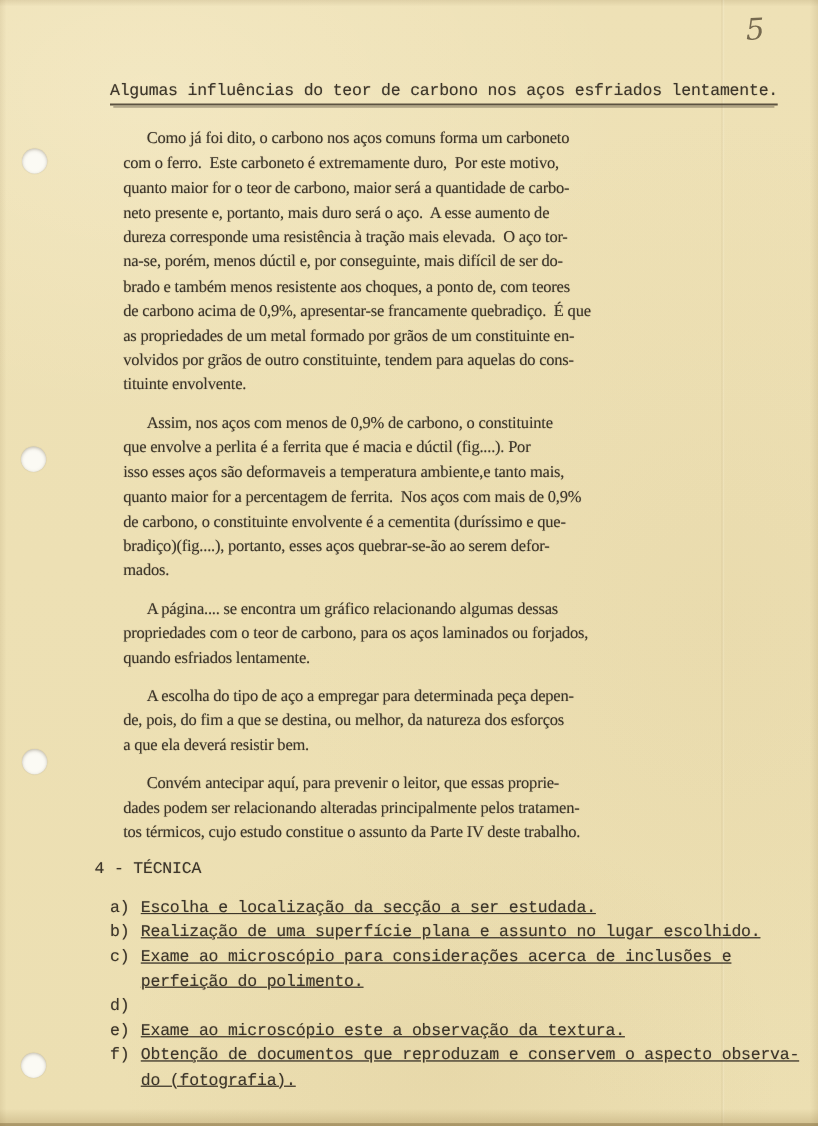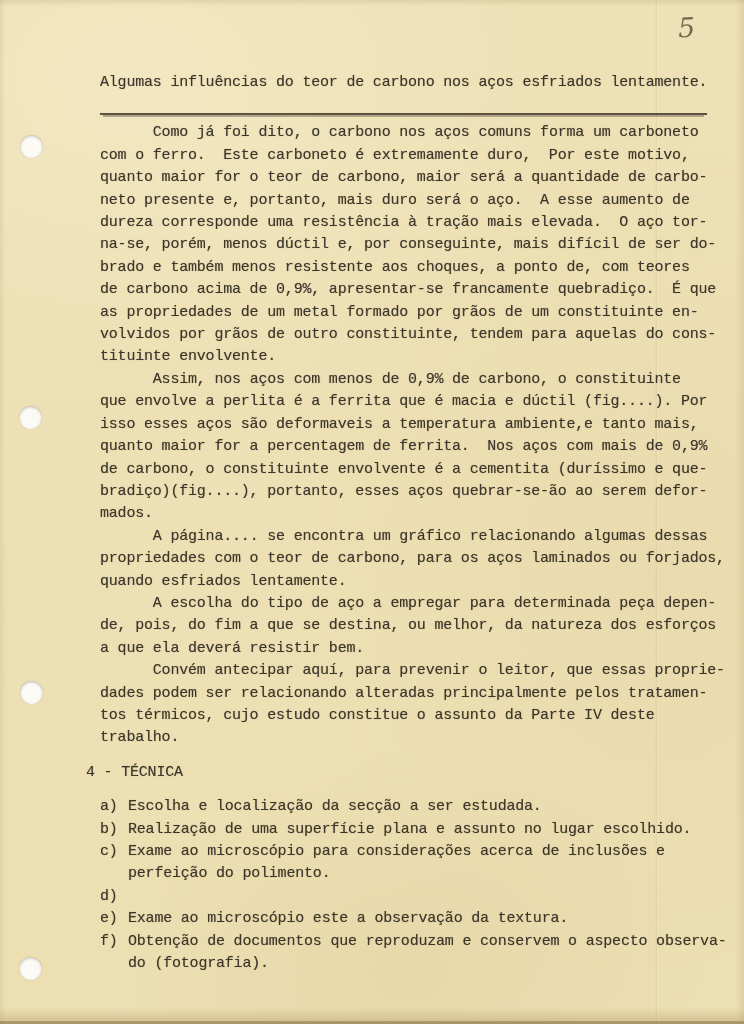--- a/index.html
+++ b/index.html
@@ -74,38 +74,39 @@
     left: 100px; top: 72px;
     width: 632px;
     font-size: 15px;
     line-height: 22.4px;
     letter-spacing: -0.2px;
     text-shadow: 0 0 1px rgba(61,54,42,0.45);
   }
   .doc-title {
     display: inline-block;
     margin: 0 0 7px 0;
-    padding-bottom: 19px;
+    padding-bottom: 0;
     border-bottom: 2px solid rgba(58,50,38,0.82);
     box-shadow: 0 5px 0 -3px rgba(58,50,38,0.35);
     white-space: pre-wrap;
   }
   .para {
-    margin: 0;
+    margin: 12px;
     white-space: pre-wrap;
+    font-family: Liberation Serif, serif;
   }
   .section-heading {
     margin: 12px 0 12px -14px;
     text-align: left;
     white-space: pre-wrap;
   }
   .list { margin-top: 6px; }
   .list-item { display: flex; }
   .list-marker { flex: 0 0 28px; width: 28px; }
-  .list-text { white-space: pre-wrap; }
+  .list-text { white-space: pre-wrap; text-decoration: underline; }
 </style>
 </head>
 <body>
 
 <div id="page">
 
   <div class="edge-top"></div>
   <div class="edge-left"></div>
   <div class="edge-right"></div>
   <div class="crease-v"></div>

